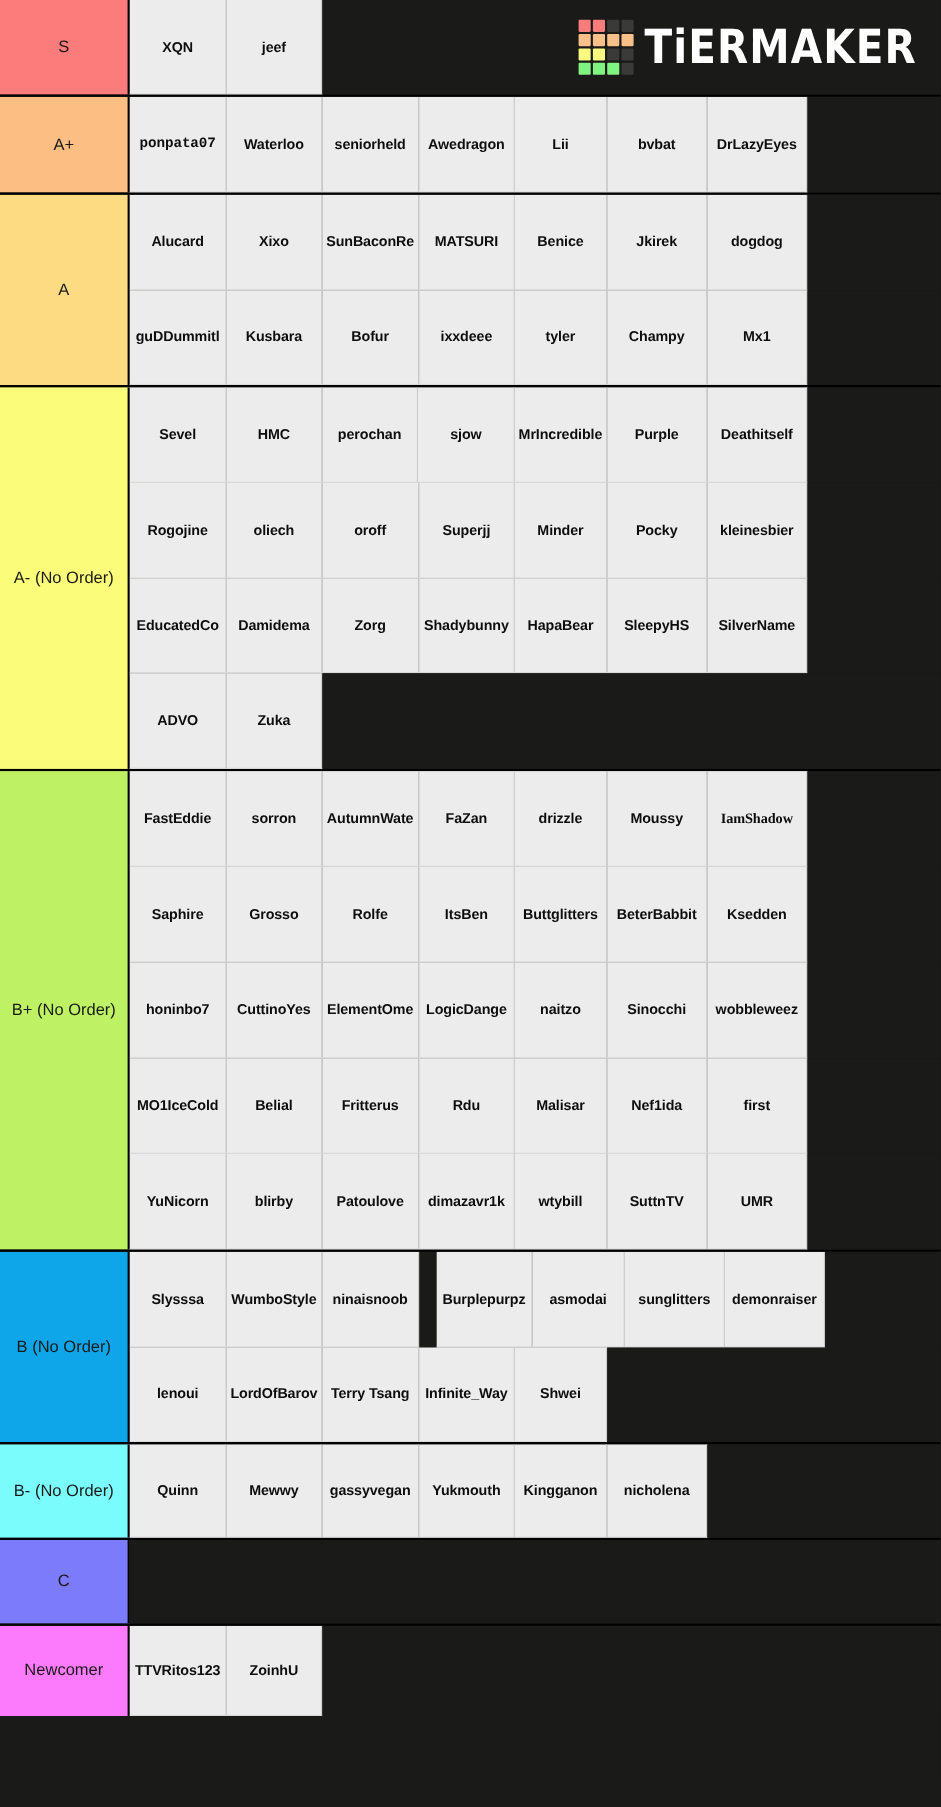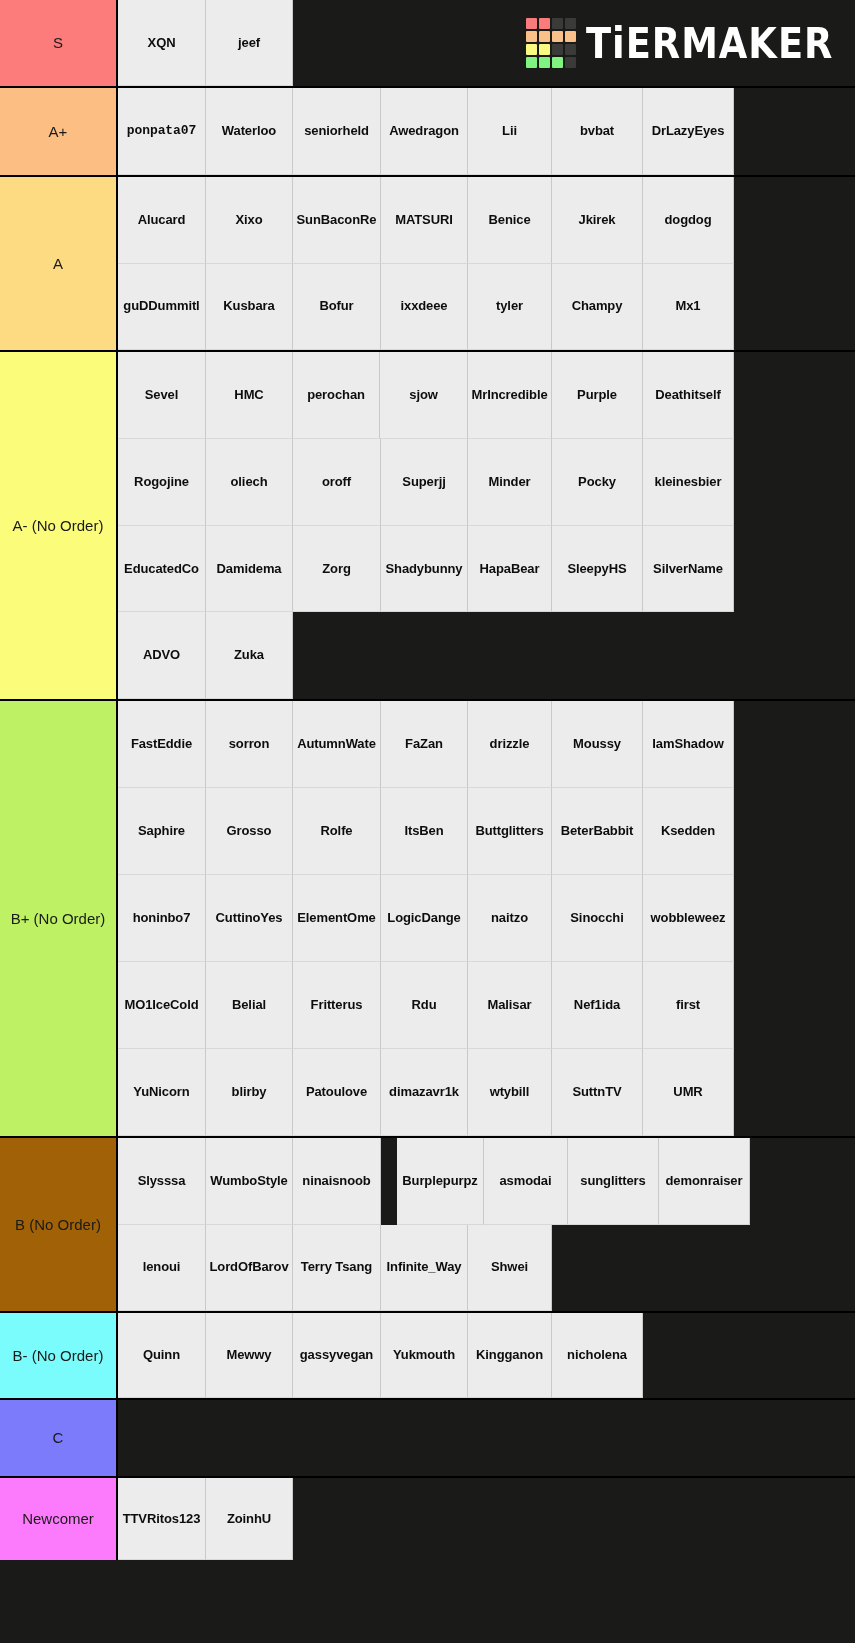--- a/index.html
+++ b/index.html
@@ -251,21 +251,21 @@
     <div class="tier-row h-bplus">
       <div class="tier-label" style="background: #bef264;">B+ (No Order)</div>
       <div class="tier-items">
         <div class="item-line">
           <div class="cell" style="width: 88px; flex: 0 0 88px;">FastEddie</div>
           <div class="cell" style="width: 87px; flex: 0 0 87px;">sorron</div>
           <div class="cell" style="width: 88px; flex: 0 0 88px;">AutumnWate</div>
           <div class="cell" style="width: 87px; flex: 0 0 87px;">FaZan</div>
           <div class="cell" style="width: 84px; flex: 0 0 84px;">drizzle</div>
           <div class="cell" style="width: 91px; flex: 0 0 91px;">Moussy</div>
-          <div class="cell" style="width: 91px; flex: 0 0 91px;">IamShadow</div>
+          <div class="cell" style="width: 91px; flex: 0 0 91px; font-family: Liberation Serif, serif;">IamShadow</div>
           <div class="spacer"></div>
         </div>
         <div class="item-line">
           <div class="cell" style="width: 88px; flex: 0 0 88px;">Saphire</div>
           <div class="cell" style="width: 87px; flex: 0 0 87px;">Grosso</div>
           <div class="cell" style="width: 88px; flex: 0 0 88px;">Rolfe</div>
           <div class="cell" style="width: 87px; flex: 0 0 87px;">ItsBen</div>
           <div class="cell wrap" style="width: 84px; flex: 0 0 84px;">Buttglitters</div>
           <div class="cell" style="width: 91px; flex: 0 0 91px;">BeterBabbit</div>
           <div class="cell" style="width: 91px; flex: 0 0 91px;">Ksedden</div>
@@ -297,21 +297,21 @@
           <div class="cell" style="width: 88px; flex: 0 0 88px;">Patoulove</div>
           <div class="cell" style="width: 87px; flex: 0 0 87px;">dimazavr1k</div>
           <div class="cell" style="width: 84px; flex: 0 0 84px;">wtybill</div>
           <div class="cell" style="width: 91px; flex: 0 0 91px;">SuttnTV</div>
           <div class="cell" style="width: 91px; flex: 0 0 91px;">UMR</div>
           <div class="spacer"></div>
         </div>
       </div>
     </div>
     <div class="tier-row h-b">
-      <div class="tier-label" style="background: #a16207; text-align: right;">B (No Order)</div>
+      <div class="tier-label" style="background: #0ea5e9; text-align: right;">B (No Order)</div>
       <div class="tier-items">
         <div class="item-line">
           <div class="cell" style="width: 88px; flex: 0 0 88px;">Slysssa</div>
           <div class="cell" style="width: 87px; flex: 0 0 87px;">WumboStyle</div>
           <div class="cell" style="width: 88px; flex: 0 0 88px;">ninaisnoob</div>
           <div class="cell" style="width: 87px; flex: 0 0 87px; margin-left: 16px;">Burplepurpz</div>
           <div class="cell" style="width: 84px; flex: 0 0 84px;">asmodai</div>
           <div class="cell" style="width: 91px; flex: 0 0 91px;">sunglitters</div>
           <div class="cell" style="width: 91px; flex: 0 0 91px;">demonraiser</div>
           <div class="spacer"></div>

